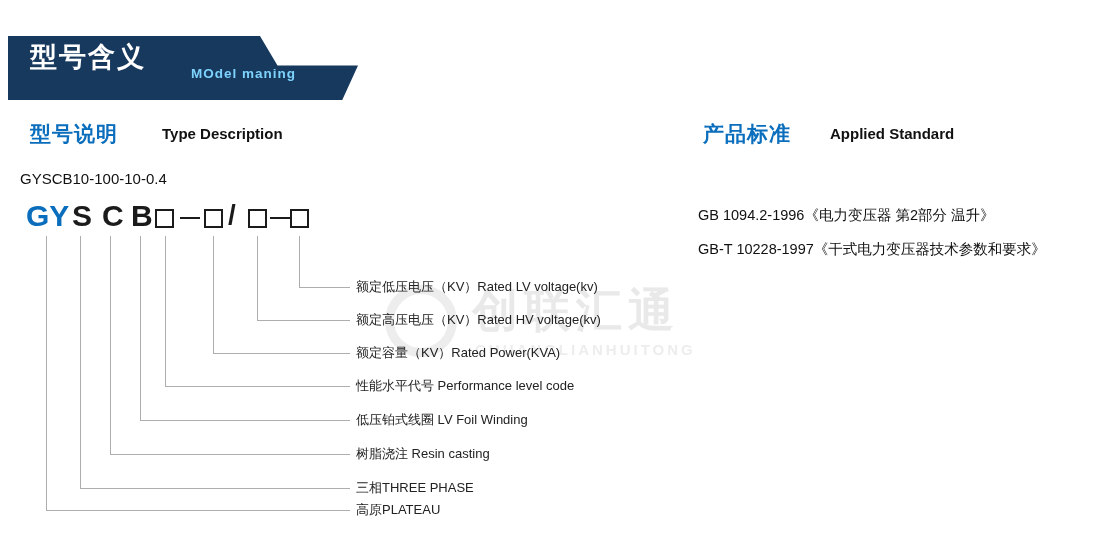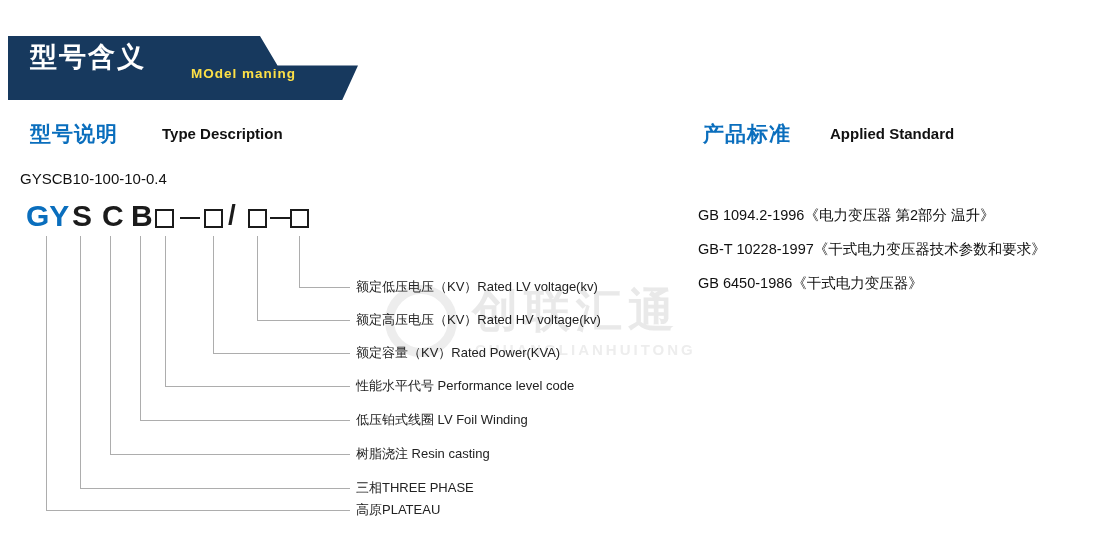--- a/index.html
+++ b/index.html
@@ -14,21 +14,21 @@
     position:absolute; left:8px; top:36px; width:350px; height:64px;
     background:#17395e;
     clip-path:polygon(0 0, 72% 0, 77% 46%, 100% 46%, 95.5% 100%, 0 100%);
   }
   .banner-title {
     position:absolute; left:22px; top:3px;
     font-size:27px; font-weight:bold; color:#ffffff; letter-spacing:2px;
   }
   .banner-subtitle {
     position:absolute; left:183px; top:30px;
-    font-size:13.5px; font-weight:bold; color:#fde047; letter-spacing:1px;
+    font-size:13.5px; font-weight:bold; color:#7dd3fc; letter-spacing:1px;
     white-space:nowrap;
   }
 
   
   .heading-cn {
     position:absolute; font-size:21px; font-weight:bold; color:#0a6ebd;
     letter-spacing:1px; white-space:nowrap;
   }
   .heading-en {
     position:absolute; font-size:15px; font-weight:600; color:#111111;
@@ -172,17 +172,16 @@
 
     <div>
       <div class="vline" style="left:46px; top:236px; height:274px;"></div>
       <div class="hline" style="left:46px; top:510px; width:304px;"></div>
       <span class="callout-label" style="left:356px; top:502px;">高原PLATEAU</span>
     </div>
 
     <div class="standards-list">
       <div>GB 1094.2-1996《电力变压器 第2部分 温升》</div>
       <div>GB-T 10228-1997《干式电力变压器技术参数和要求》</div>
-      <div>GB 6450-1986《干式电力变压器》</div>
     </div>
 
   </div>
 </div>
 
 </body></html>

